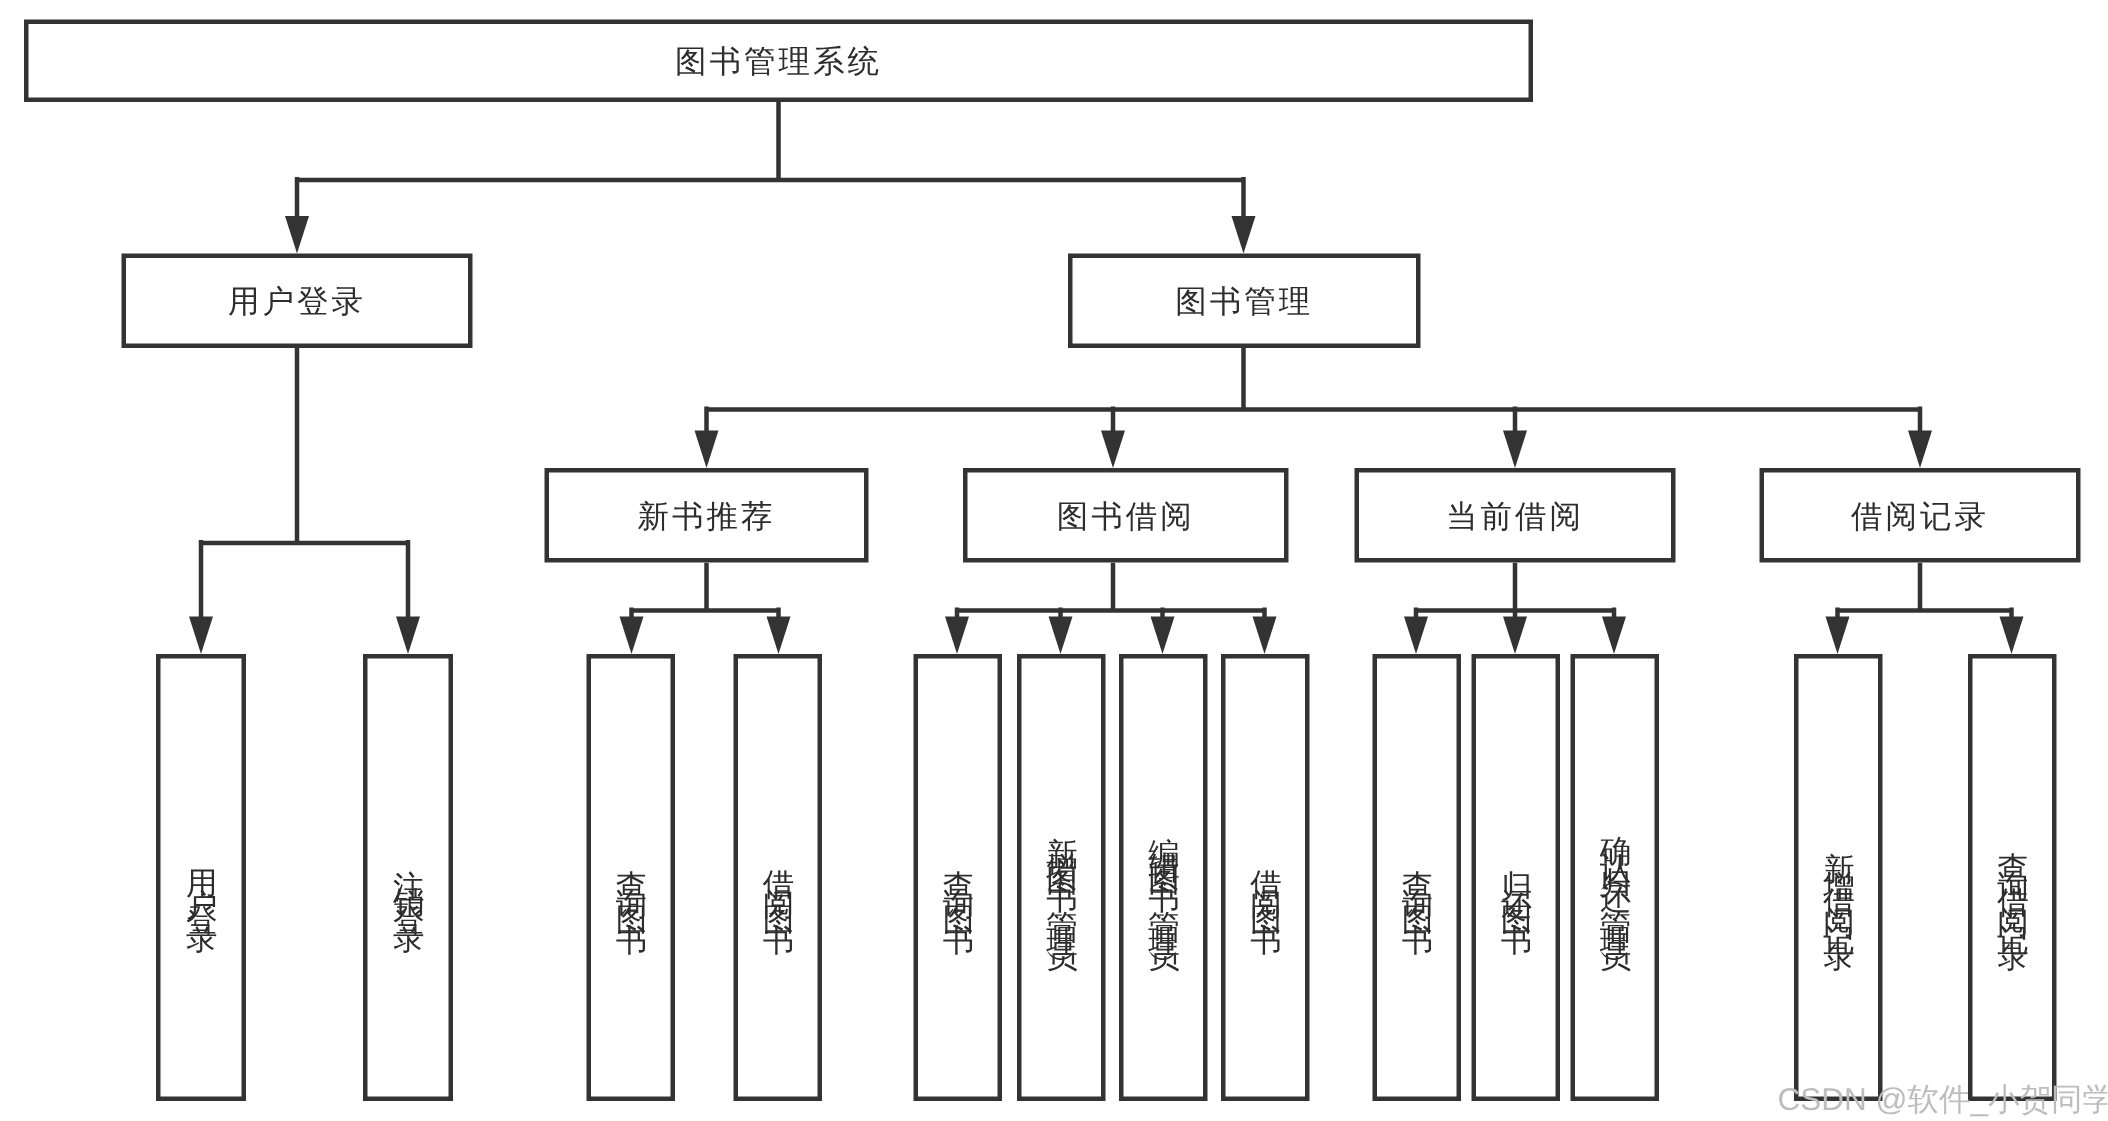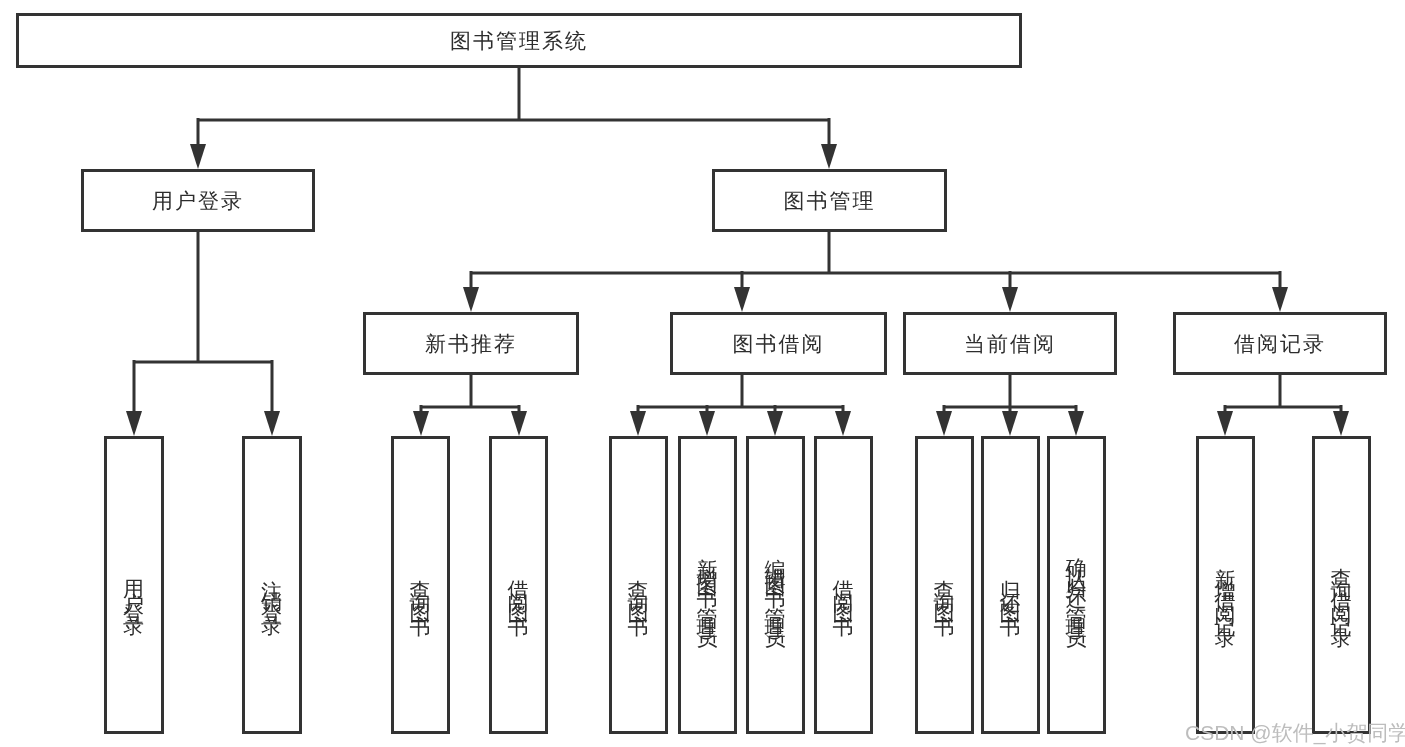--- a/index.html
+++ b/index.html
@@ -96,21 +96,21 @@
       <polygon class="ahead" points="1333,411 1349,411 1341,436"></polygon>
     </g>
   </svg>
 
   <div class="node h-node" style="left:16px;top:13px;width:1006px;height:55px">图书管理系统</div>
 
   <div class="node h-node" style="left:81px;top:169px;width:234px;height:63px">用户登录</div>
   <div class="node h-node" style="left:363px;top:312px;width:216px;height:63px">新书推荐</div>
 
   <div class="node h-node" style="left:712px;top:169px;width:235px;height:63px">图书管理</div>
-  <div class="node h-node" style="left:670px;top:312px;width:217px;height:63px">图书借阅</div>
+  <div class="node h-node" style="left:642px;top:312px;width:217px;height:63px">图书借阅</div>
   <div class="node h-node" style="left:1173px;top:312px;width:214px;height:63px">借阅记录</div>
   <div class="node h-node" style="left:903px;top:312px;width:214px;height:63px">当前借阅</div>
 
   <div class="node v-node" style="left:104px;top:436px;width:60px;height:298px">用户登录</div>
   <div class="node v-node" style="left:242px;top:436px;width:60px;height:298px">注销登录</div>
 
   <div class="node v-node" style="left:391px;top:436px;width:59px;height:298px">查询图书</div>
   <div class="node v-node" style="left:489px;top:436px;width:59px;height:298px">借阅图书</div>
 
   <div class="node v-node" style="left:609px;top:436px;width:59px;height:298px">查询图书</div>

